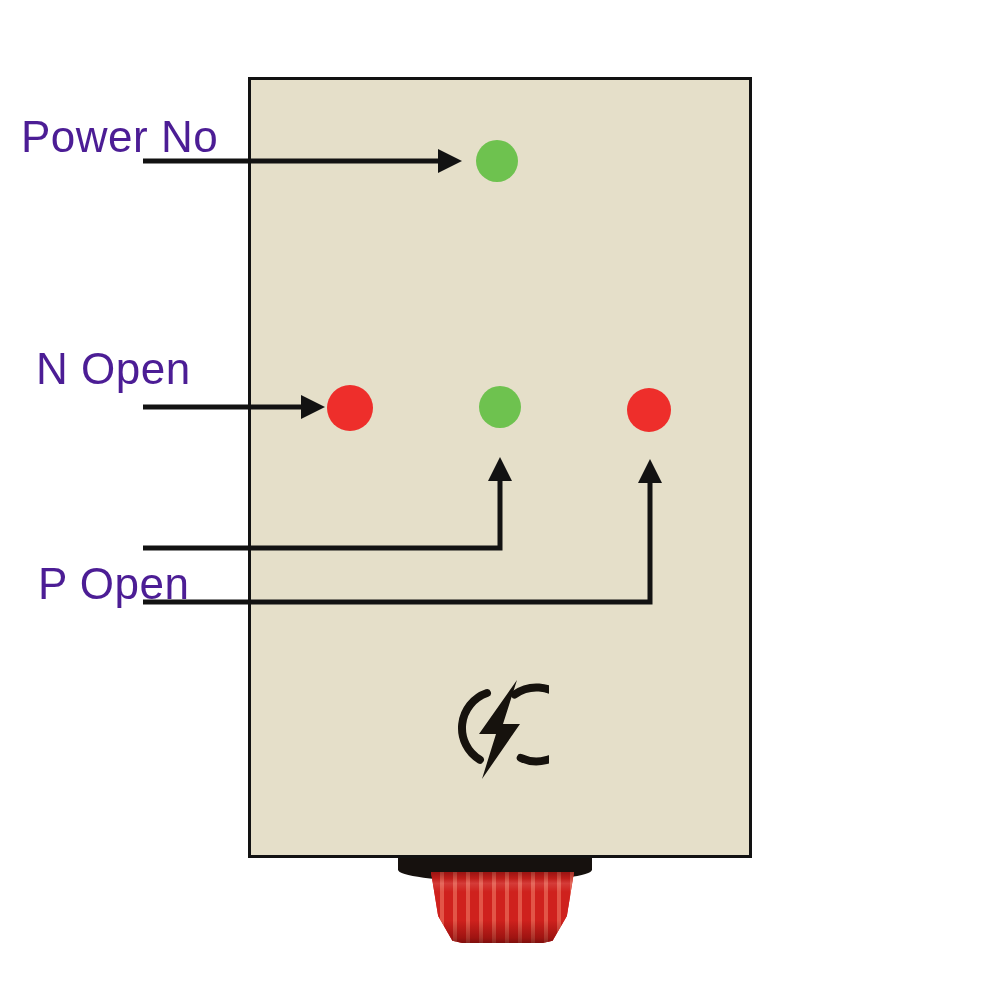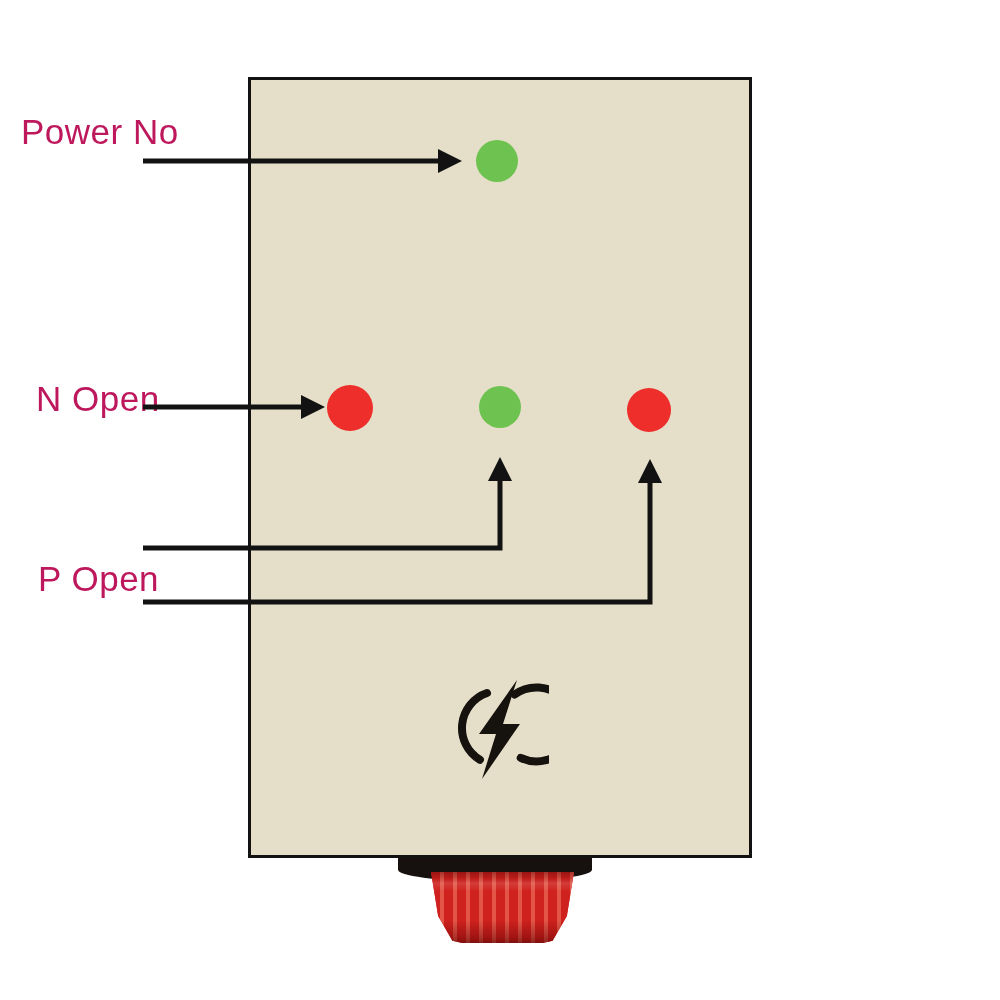--- a/index.html
+++ b/index.html
@@ -26,28 +26,28 @@
     position: absolute;
     border-radius: 50%;
     z-index: 2;
   }
   .led-power  { left: 476px; top: 140px; width: 42px; height: 42px; }
   .led-n-open { left: 327px; top: 385px; width: 46px; height: 46px; }
   .led-p-e-rev{ left: 479px; top: 386px; width: 42px; height: 42px; }
   .led-p-open { left: 627px; top: 388px; width: 44px; height: 44px; }
   .label {
     position: absolute;
-    font-size: 35px;
-    color: #be185d;
+    font-size: 44px;
+    color: #4c1d95;
     letter-spacing: 0.5px;
     white-space: nowrap;
     z-index: 3;
   }
   .label-power-no { left: 21px; top: 112px; }
-  .label-n-open   { left: 36px; top: 379px; }
+  .label-n-open   { left: 36px; top: 344px; }
   .label-p-e-rev  { left: 36px; top: 497px; }
   .label-p-open   { left: 38px; top: 559px; text-align: right; }
   .connectors {
     position: absolute;
     left: 0; top: 0;
     width: 1000px;
     height: 1000px;
     z-index: 4;
     pointer-events: none;
   }

